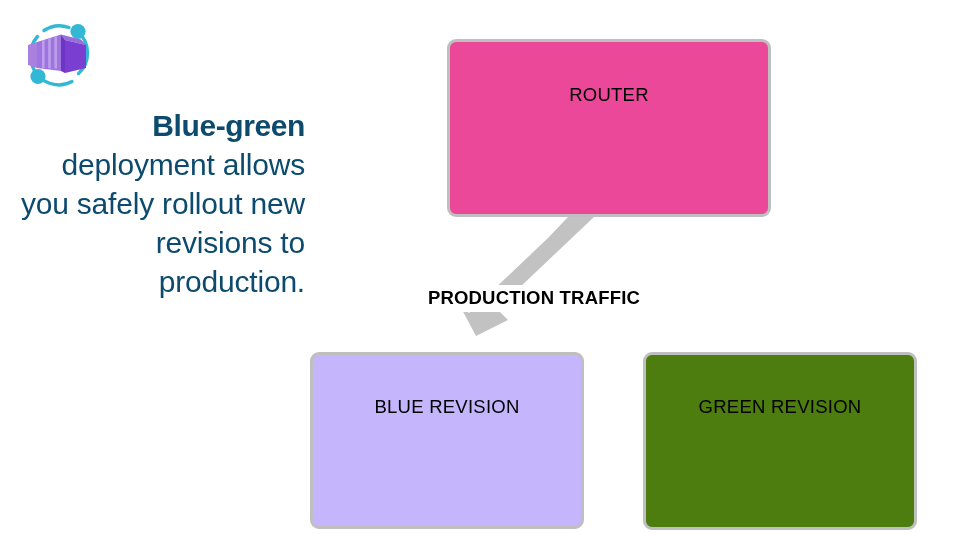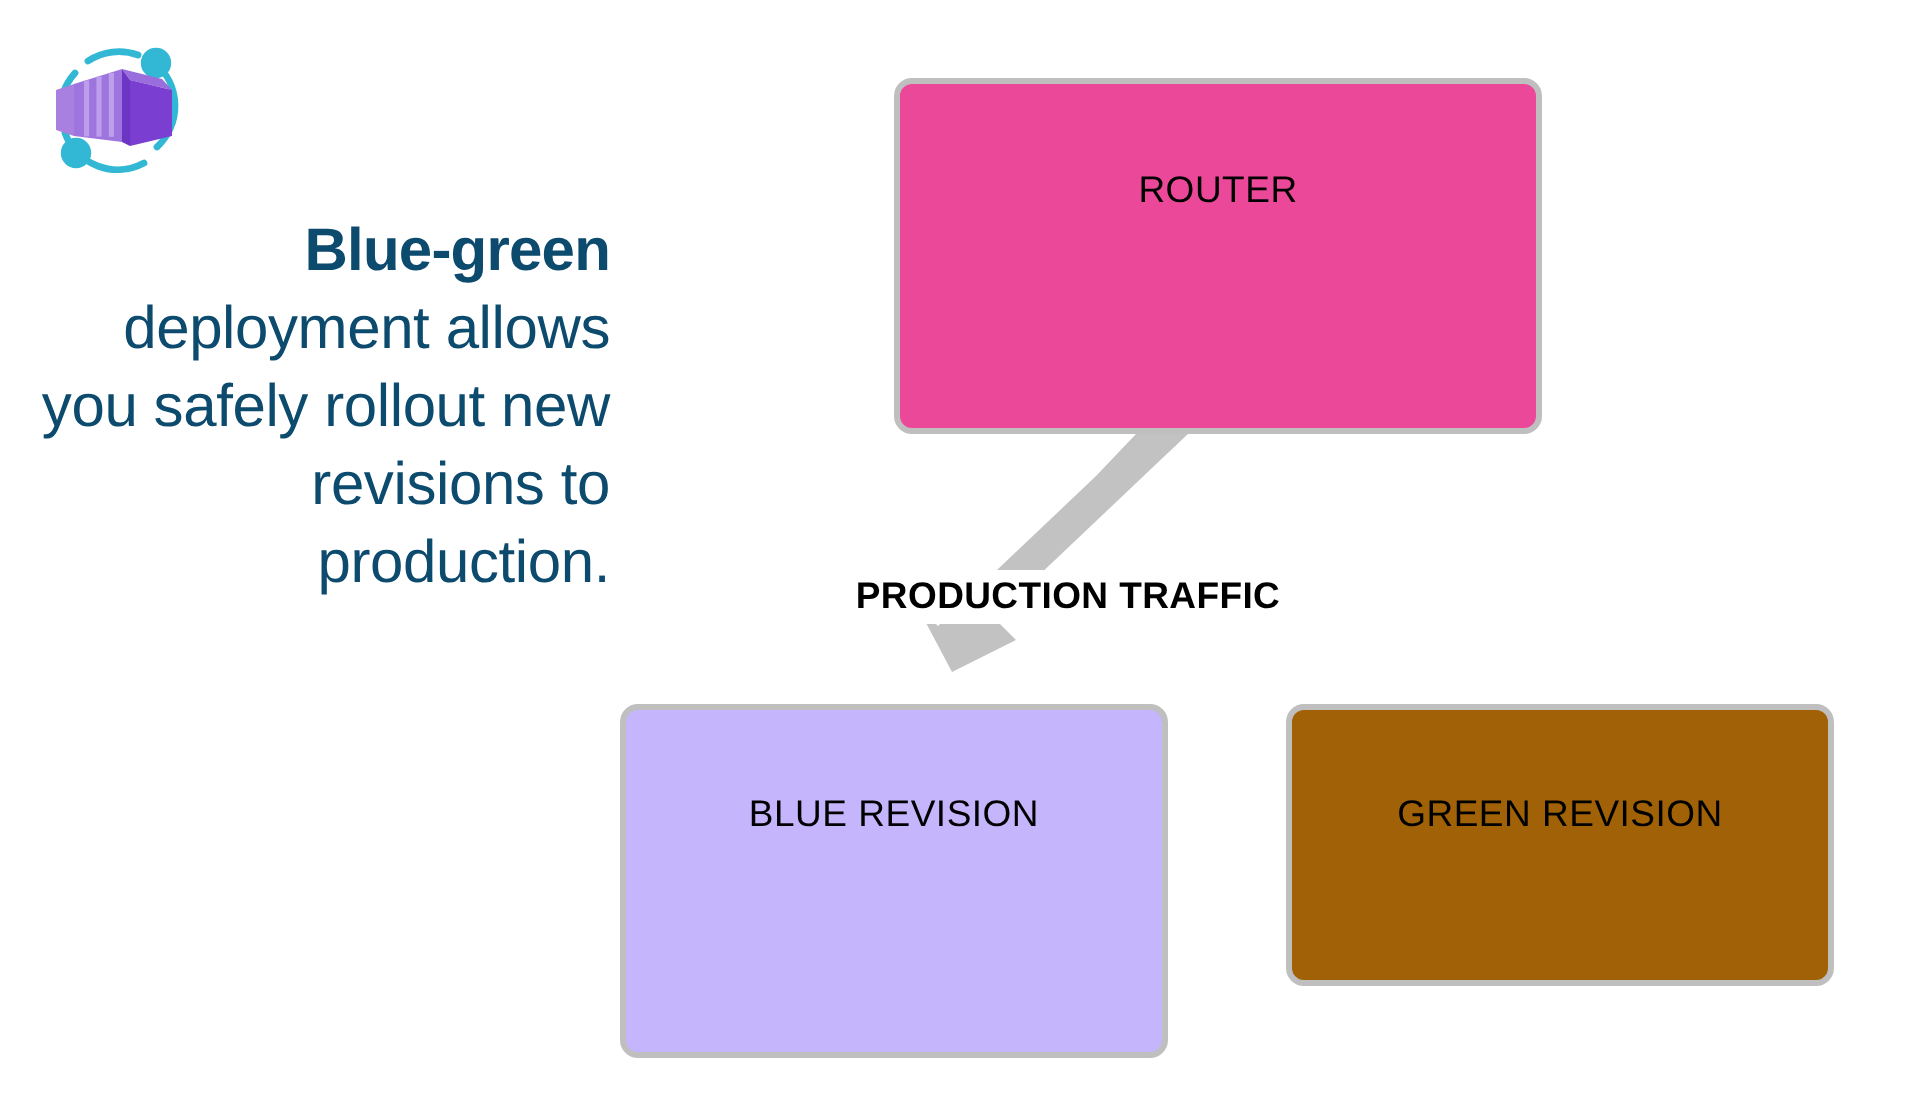--- a/index.html
+++ b/index.html
@@ -85,22 +85,22 @@
     width: 274px;
     height: 177px;
     background: #c4b5fd;
   }
   #blue-node .node-label { top: 41px; }
 
   #green-node {
     left: 643px;
     top: 352px;
     width: 274px;
-    height: 141px;
-    background: #a16207;
+    height: 178px;
+    background: #4d7c0f;
   }
   #green-node .node-label { top: 41px; }
 
   
   .connector {
     position: absolute;
     left: 0; top: 0;
     width: 955px;
     height: 550px;
     pointer-events: none;

